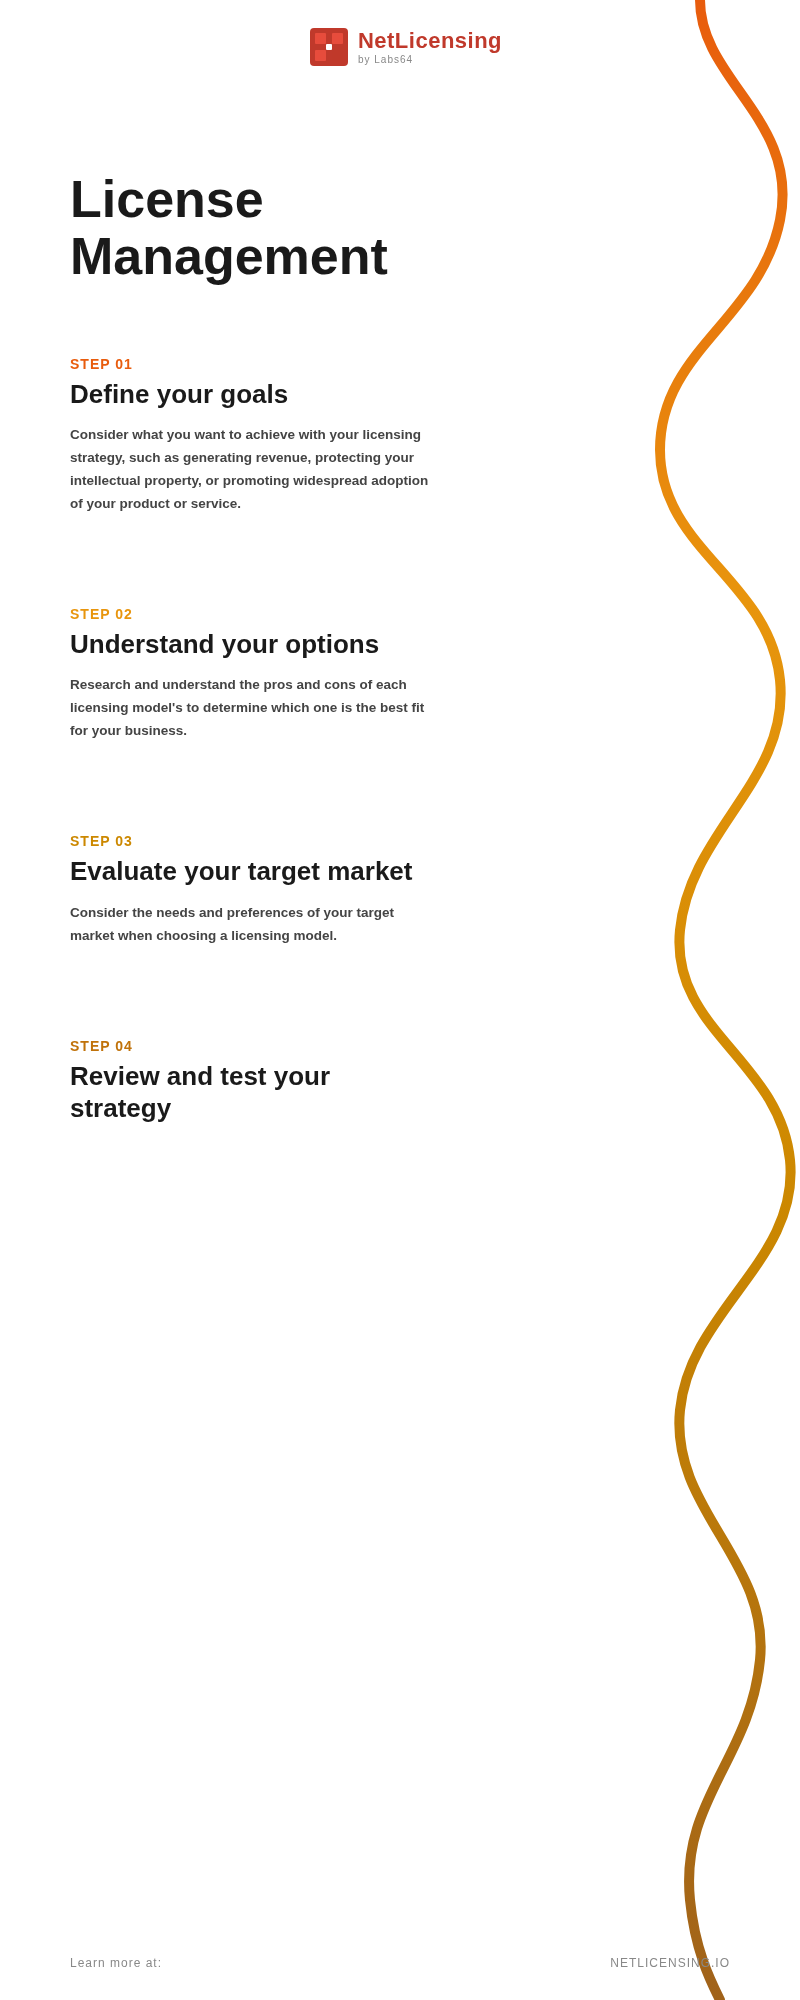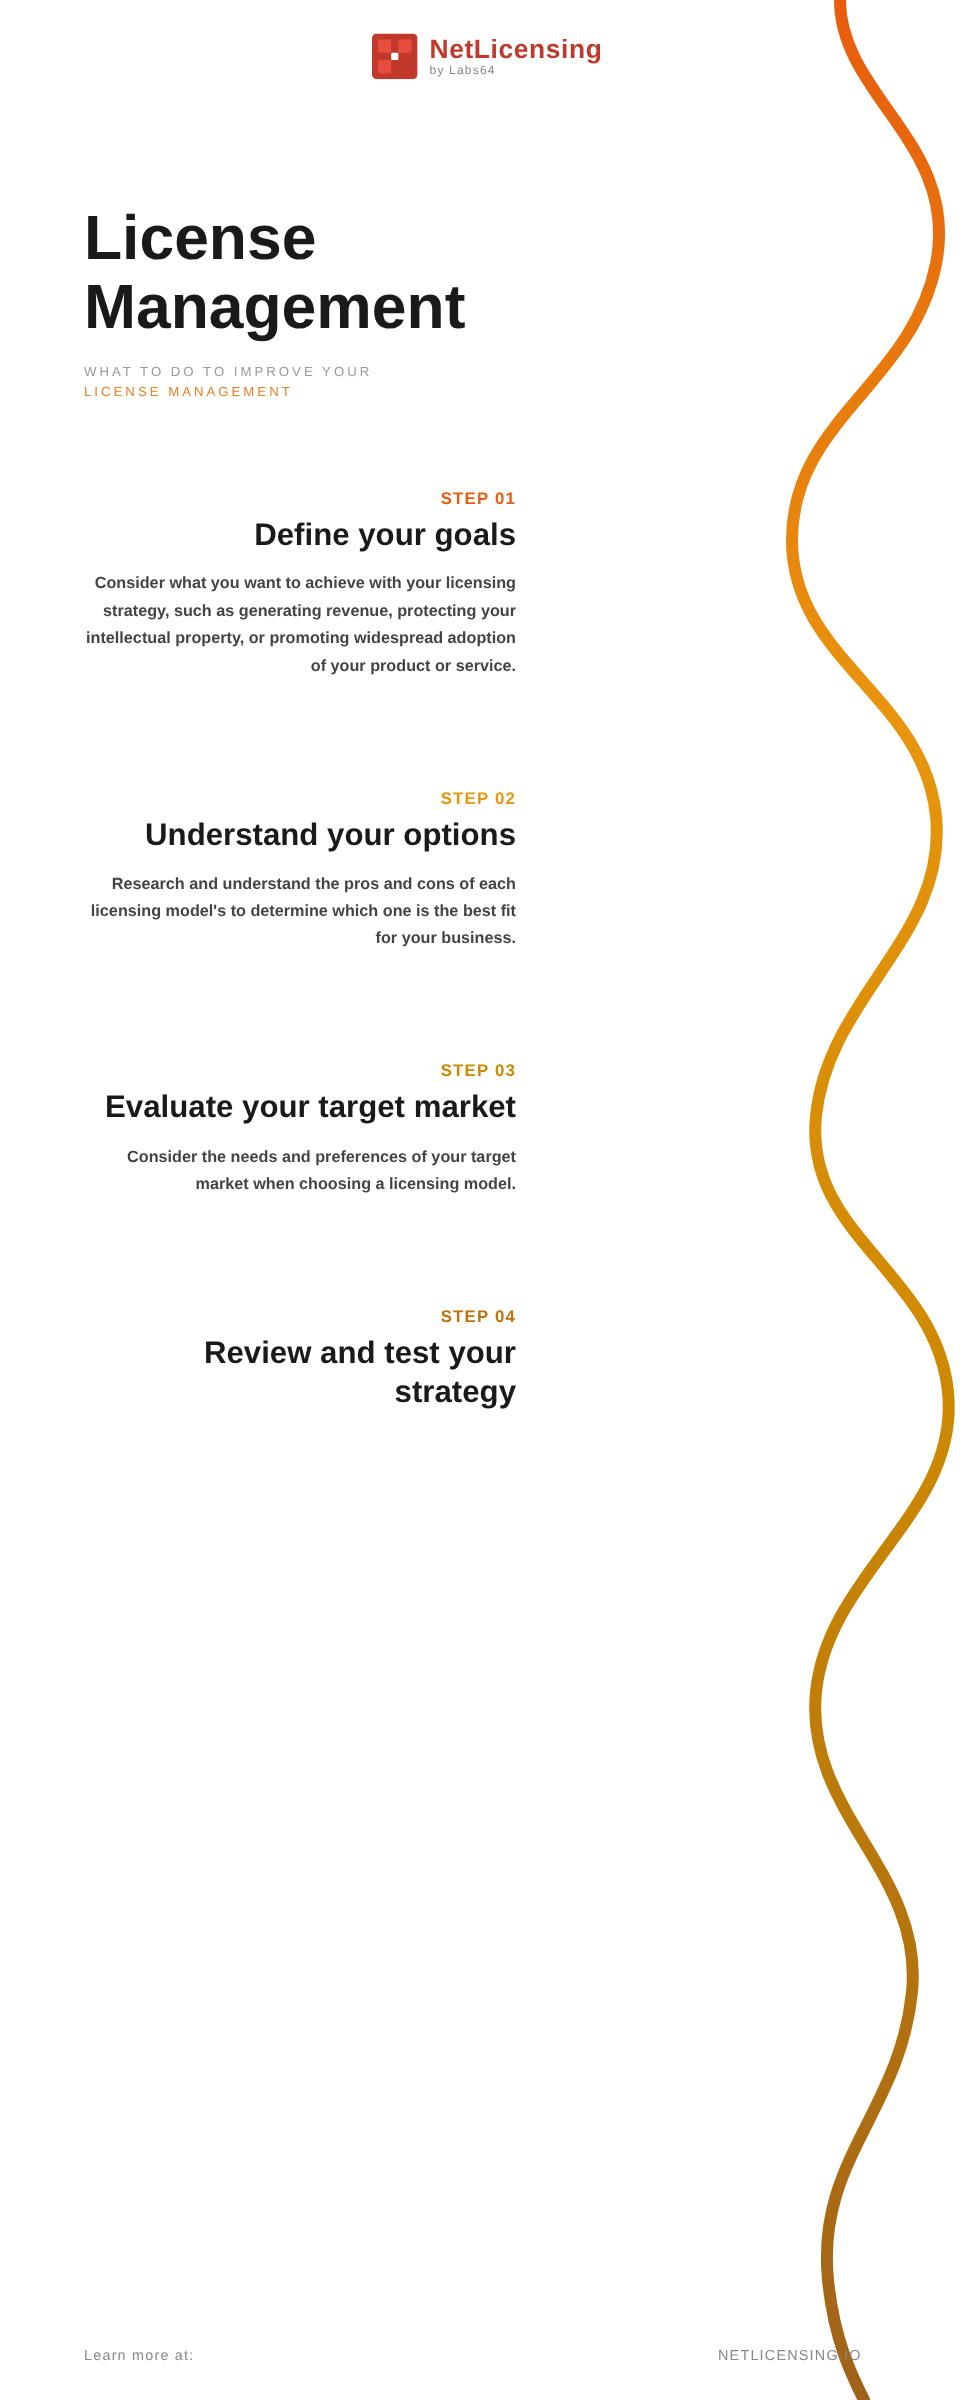--- a/index.html
+++ b/index.html
@@ -90,21 +90,20 @@
     
     .steps-container {
       position: relative;
       z-index: 1;
       padding: 0 70px;
     }
 
     .step {
       margin-top: 90px;
       max-width: 360px;
-      text-align: right;
     }
 
     .step:first-child {
       margin-top: 60px;
     }
 
     .step-label {
       font-size: 14px;
       font-weight: 800;
       letter-spacing: 1px;
@@ -125,21 +124,21 @@
       color: #444;
       line-height: 1.7;
       font-weight: bold;
     }
 
     
     .footer {
       position: absolute;
       bottom: 30px;
       left: 0;
-      right: 12px;
+      right: 0;
       display: flex;
       justify-content: space-between;
       padding: 0 70px;
       font-size: 12px;
       color: #888;
       letter-spacing: 1px;
     }
   </style>
 </head>
 <body>
@@ -160,24 +159,20 @@
       <span class="logo-sub">by Labs64</span>
     </div>
   </div>
 </div>
 
 <div class="title-section">
   <h1 class="main-title">
     <br>
     <span>License Management</span>
   </h1>
-  <div class="subtitle">
-    <span>WHAT TO DO TO IMPROVE YOUR</span><br>
-    <span class="subtitle-orange">LICENSE MANAGEMENT</span>
-  </div>
 </div>
 
 <div class="wavy-path-container">
   <svg width="420" height="2000" viewBox="0 0 420 2000" xmlns="http://www.w3.org/2000/svg">
     <defs>
       <linearGradient id="waveGrad" x1="0%" y1="0%" x2="0%" y2="100%">
         <stop offset="0%" style="stop-color:#e85c0d;stop-opacity:1"></stop>
         <stop offset="30%" style="stop-color:#e8950d;stop-opacity:1"></stop>
         <stop offset="60%" style="stop-color:#cc8800;stop-opacity:1"></stop>
         <stop offset="100%" style="stop-color:#a0621a;stop-opacity:1"></stop>

